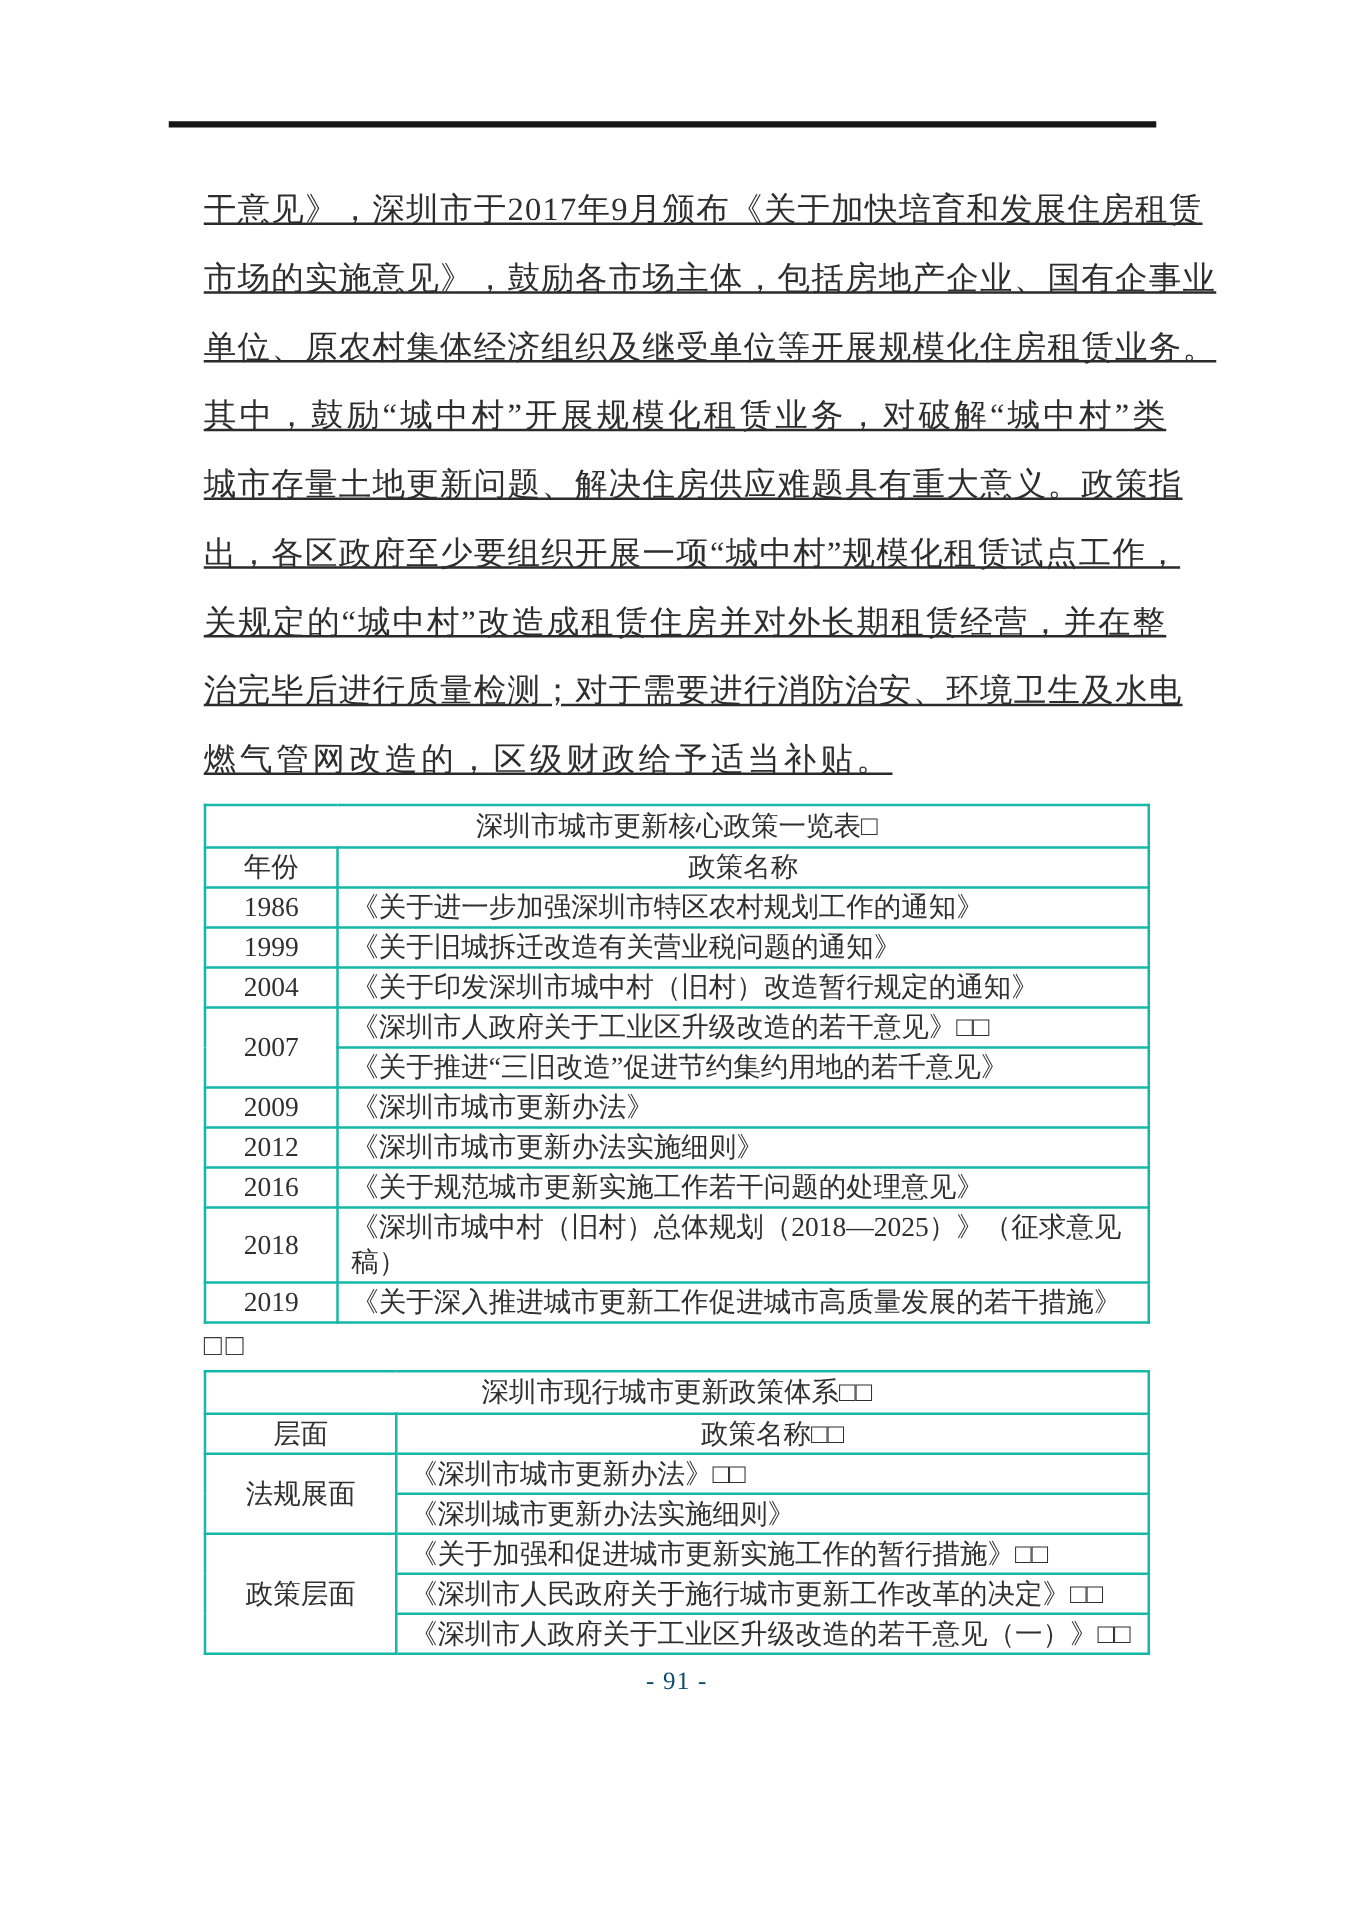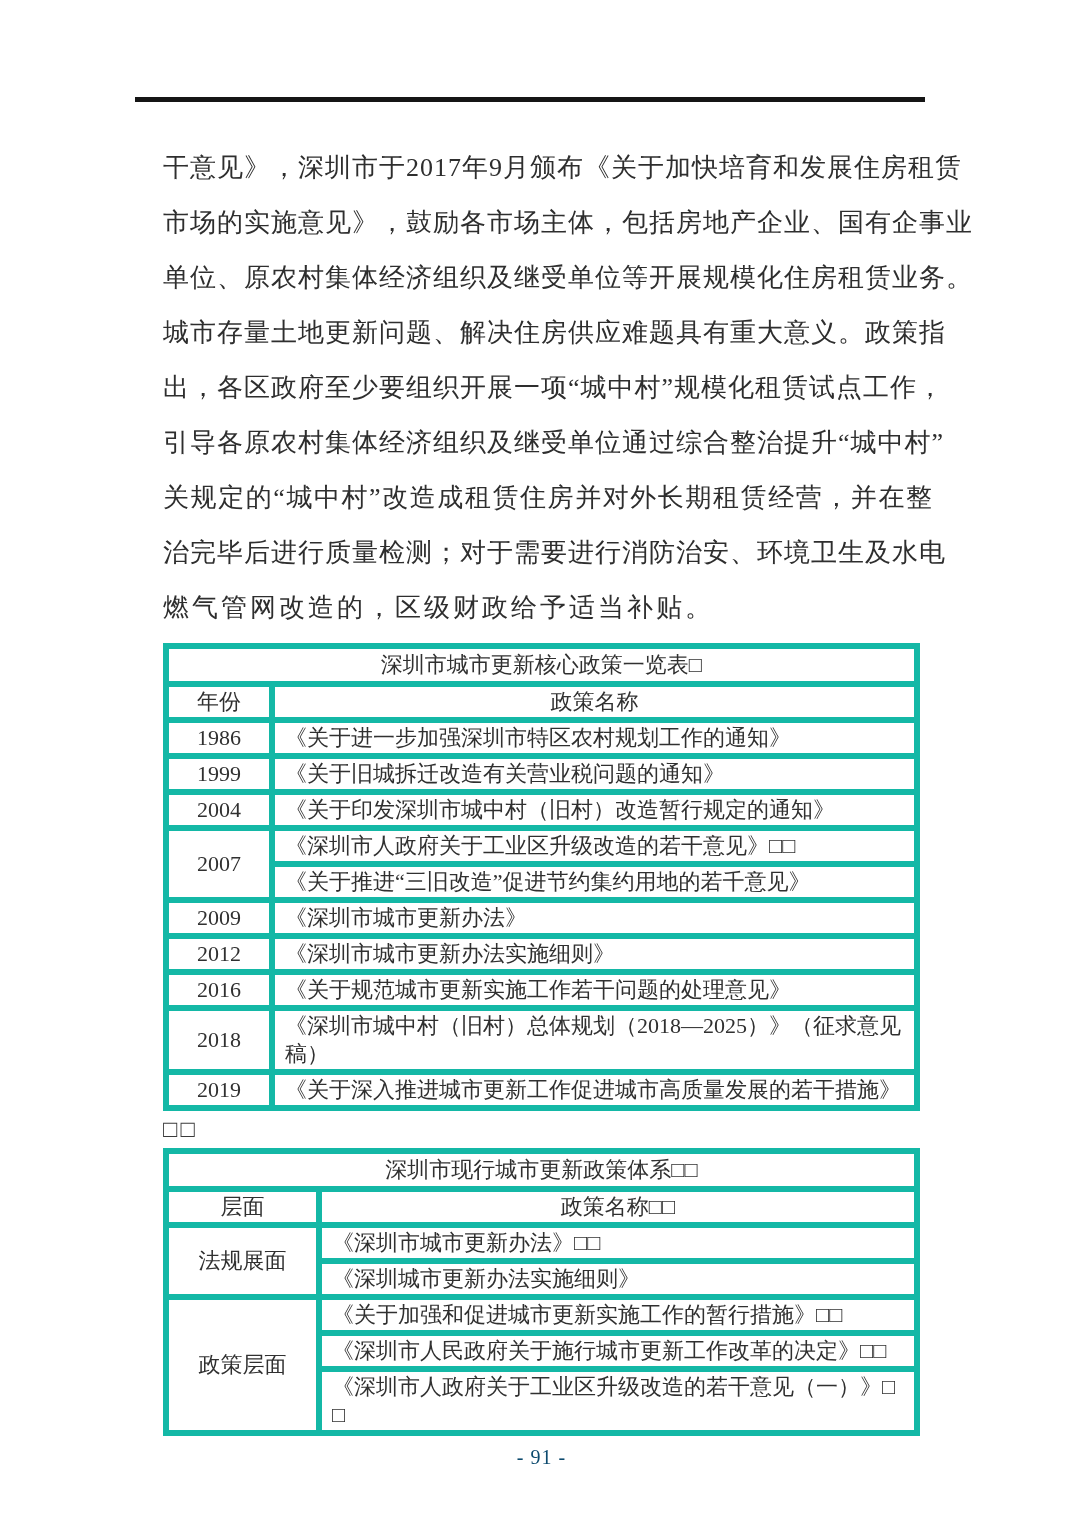--- a/index.html
+++ b/index.html
@@ -20,21 +20,21 @@
     width: 790px;
     height: 5px;
     background: #151515;
   }
   .content {
     position: absolute;
     left: 163px;
     top: 140px;
     width: 772px;
   }
-  .body-text { width: 770px; }
+  .body-text { width: 770px; text-decoration: underline; }
   .line {
     font-size: 26px;
     height: 55px;
     line-height: 55px;
     letter-spacing: 1px;
     text-align: justify;
     text-align-last: justify;
     text-justify: inter-character;
     white-space: nowrap;
     color: #2e2e2e;
@@ -45,21 +45,21 @@
     letter-spacing: 3px;
   }
   table {
     border-collapse: collapse;
     width: 757px;
     table-layout: fixed;
     font-size: 22px;
     color: #303030;
   }
   td {
-    border: 6px solid #14b8a6;
+    border: 2px solid #14b8a6;
     padding: 1px 10px;
     line-height: 28px;
     vertical-align: middle;
     word-break: break-all;
     margin-left: 42px;
   }
   .ttl { text-align: center; line-height: 30px; }
   .hdr { text-align: center; }
   .cc  { text-align: center; }
   .pol { text-align: left; }
@@ -86,23 +86,23 @@
 
 <div class="page">
   <div class="top-rule"></div>
 
   <div class="content">
 
     <div class="body-text">
       <div class="line">干意见》，深圳市于2017年9月颁布《关于加快培育和发展住房租赁</div>
       <div class="line">市场的实施意见》，鼓励各市场主体，包括房地产企业、国有企事业</div>
       <div class="line">单位、原农村集体经济组织及继受单位等开展规模化住房租赁业务。</div>
+      <div class="line">其中，鼓励“城中村”开展规模化租赁业务，对破解“城中村”类</div>
       <div class="line">城市存量土地更新问题、解决住房供应难题具有重大意义。政策指</div>
       <div class="line">出，各区政府至少要组织开展一项“城中村”规模化租赁试点工作，</div>
-      <div class="line">引导各原农村集体经济组织及继受单位通过综合整治提升“城中村”</div>
       <div class="line">关规定的“城中村”改造成租赁住房并对外长期租赁经营，并在整</div>
       <div class="line">治完毕后进行质量检测；对于需要进行消防治安、环境卫生及水电</div>
       <div class="line last">燃气管网改造的，区级财政给予适当补贴。</div>
     </div>
 
     <table class="t1">
       <colgroup>
           <col style="width:106px">
           <col>
         </colgroup>

